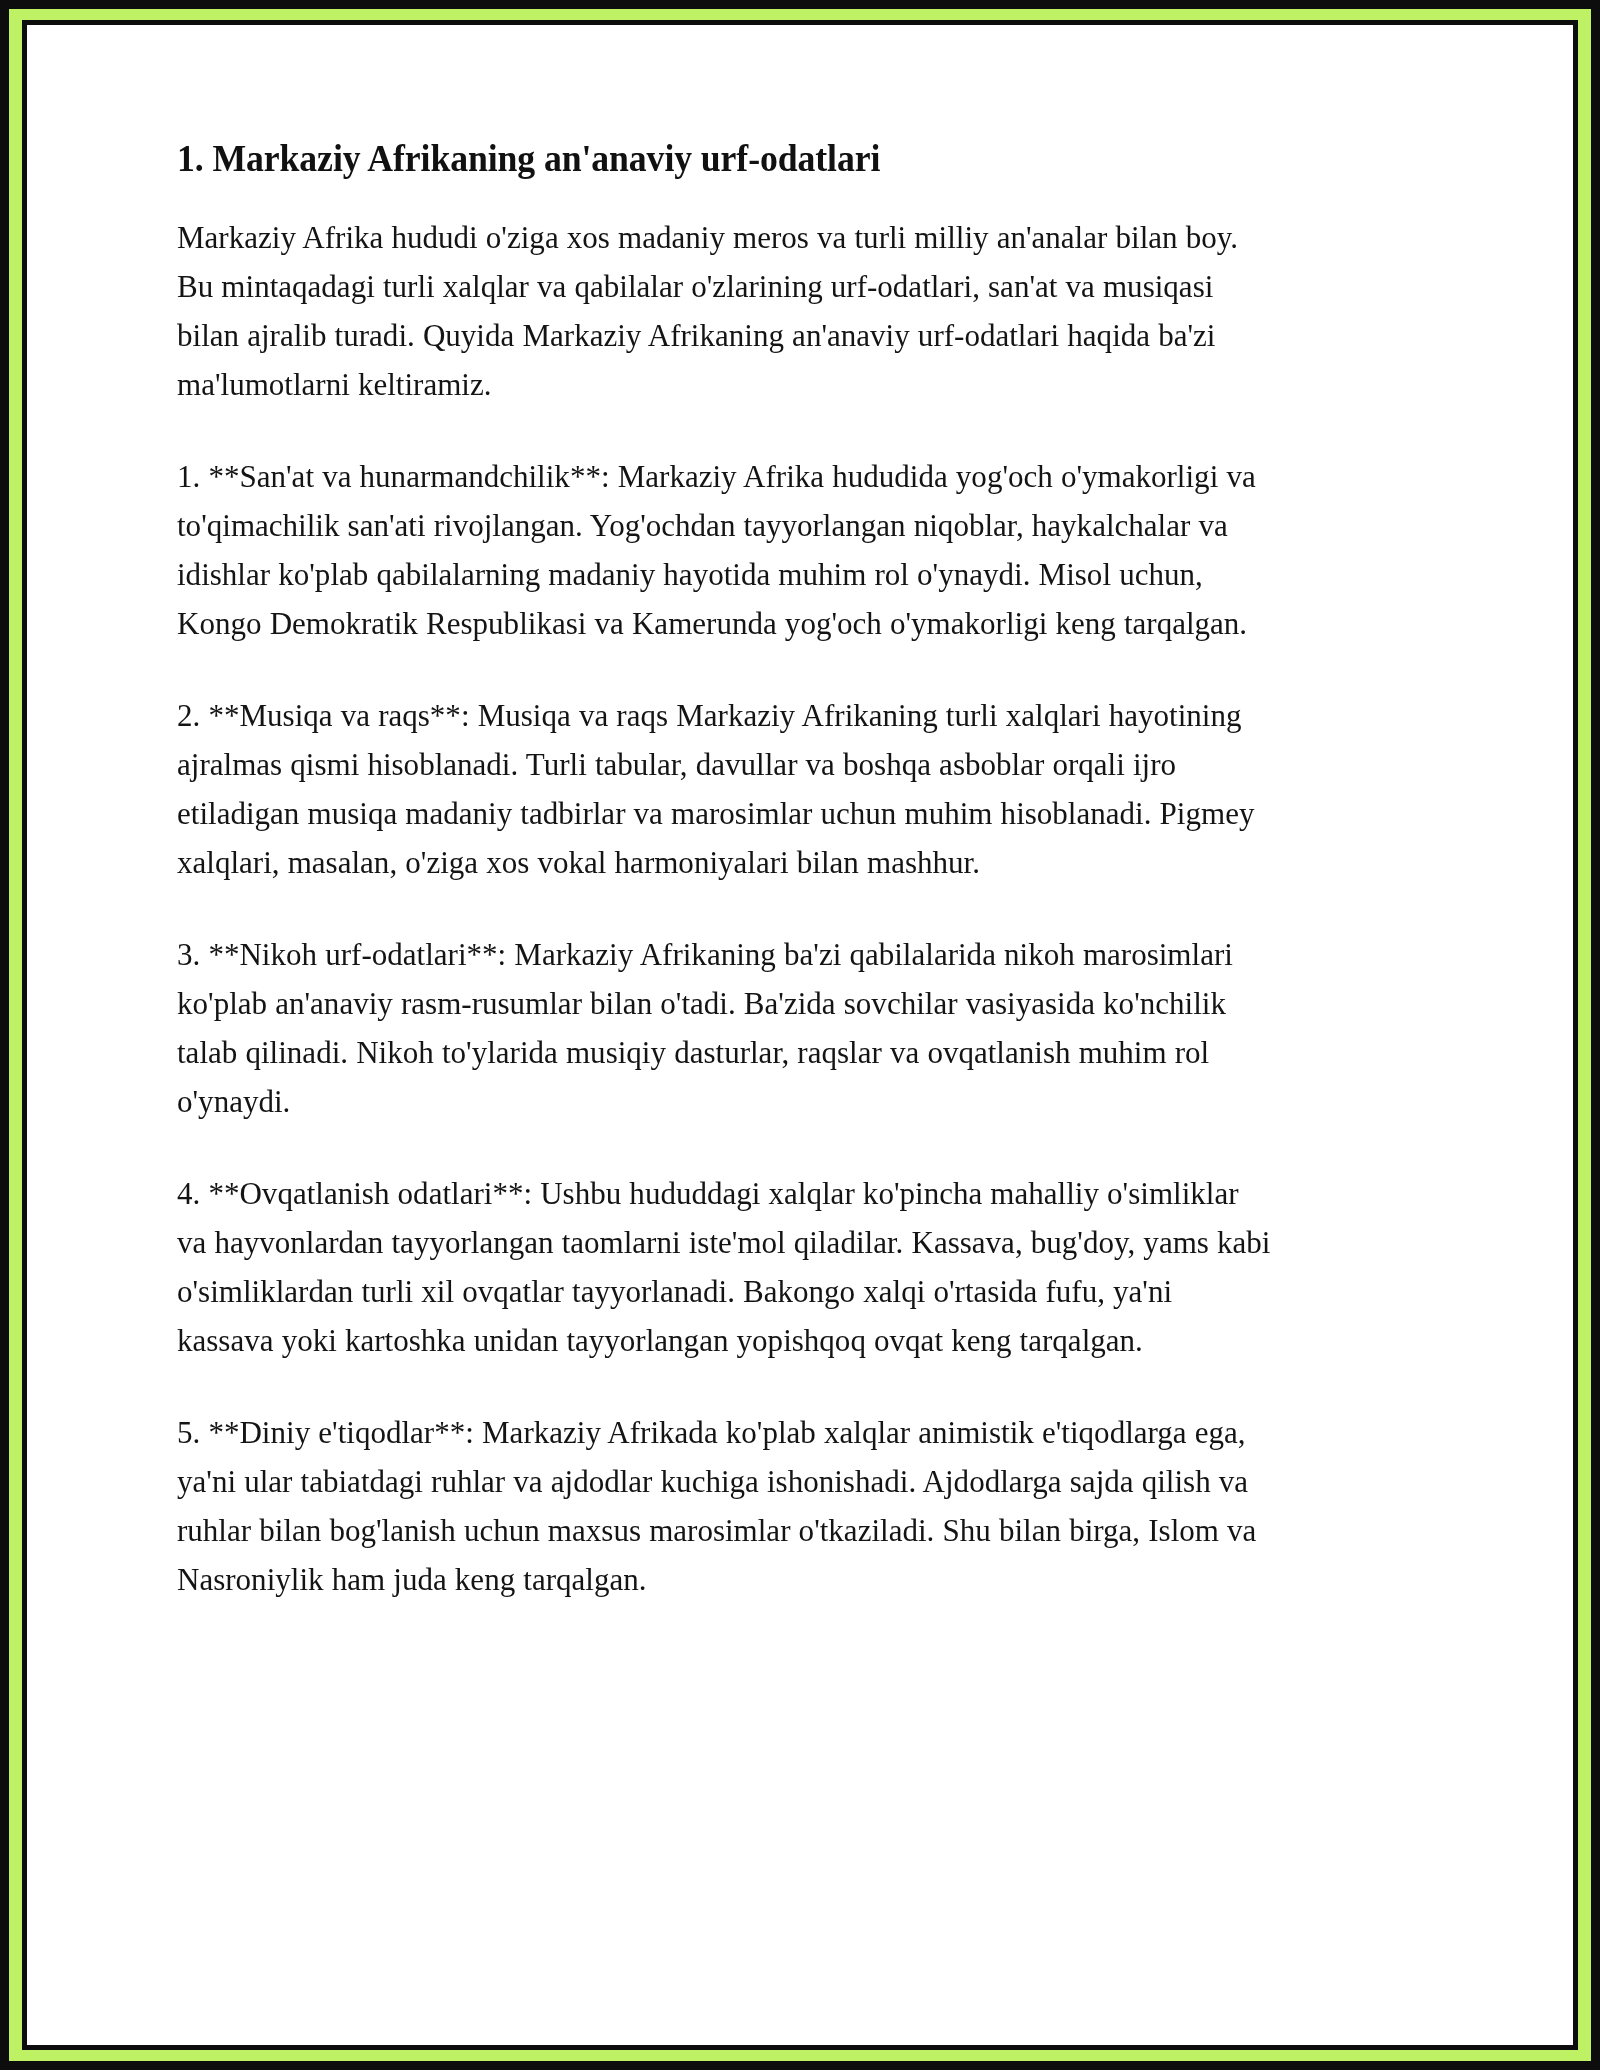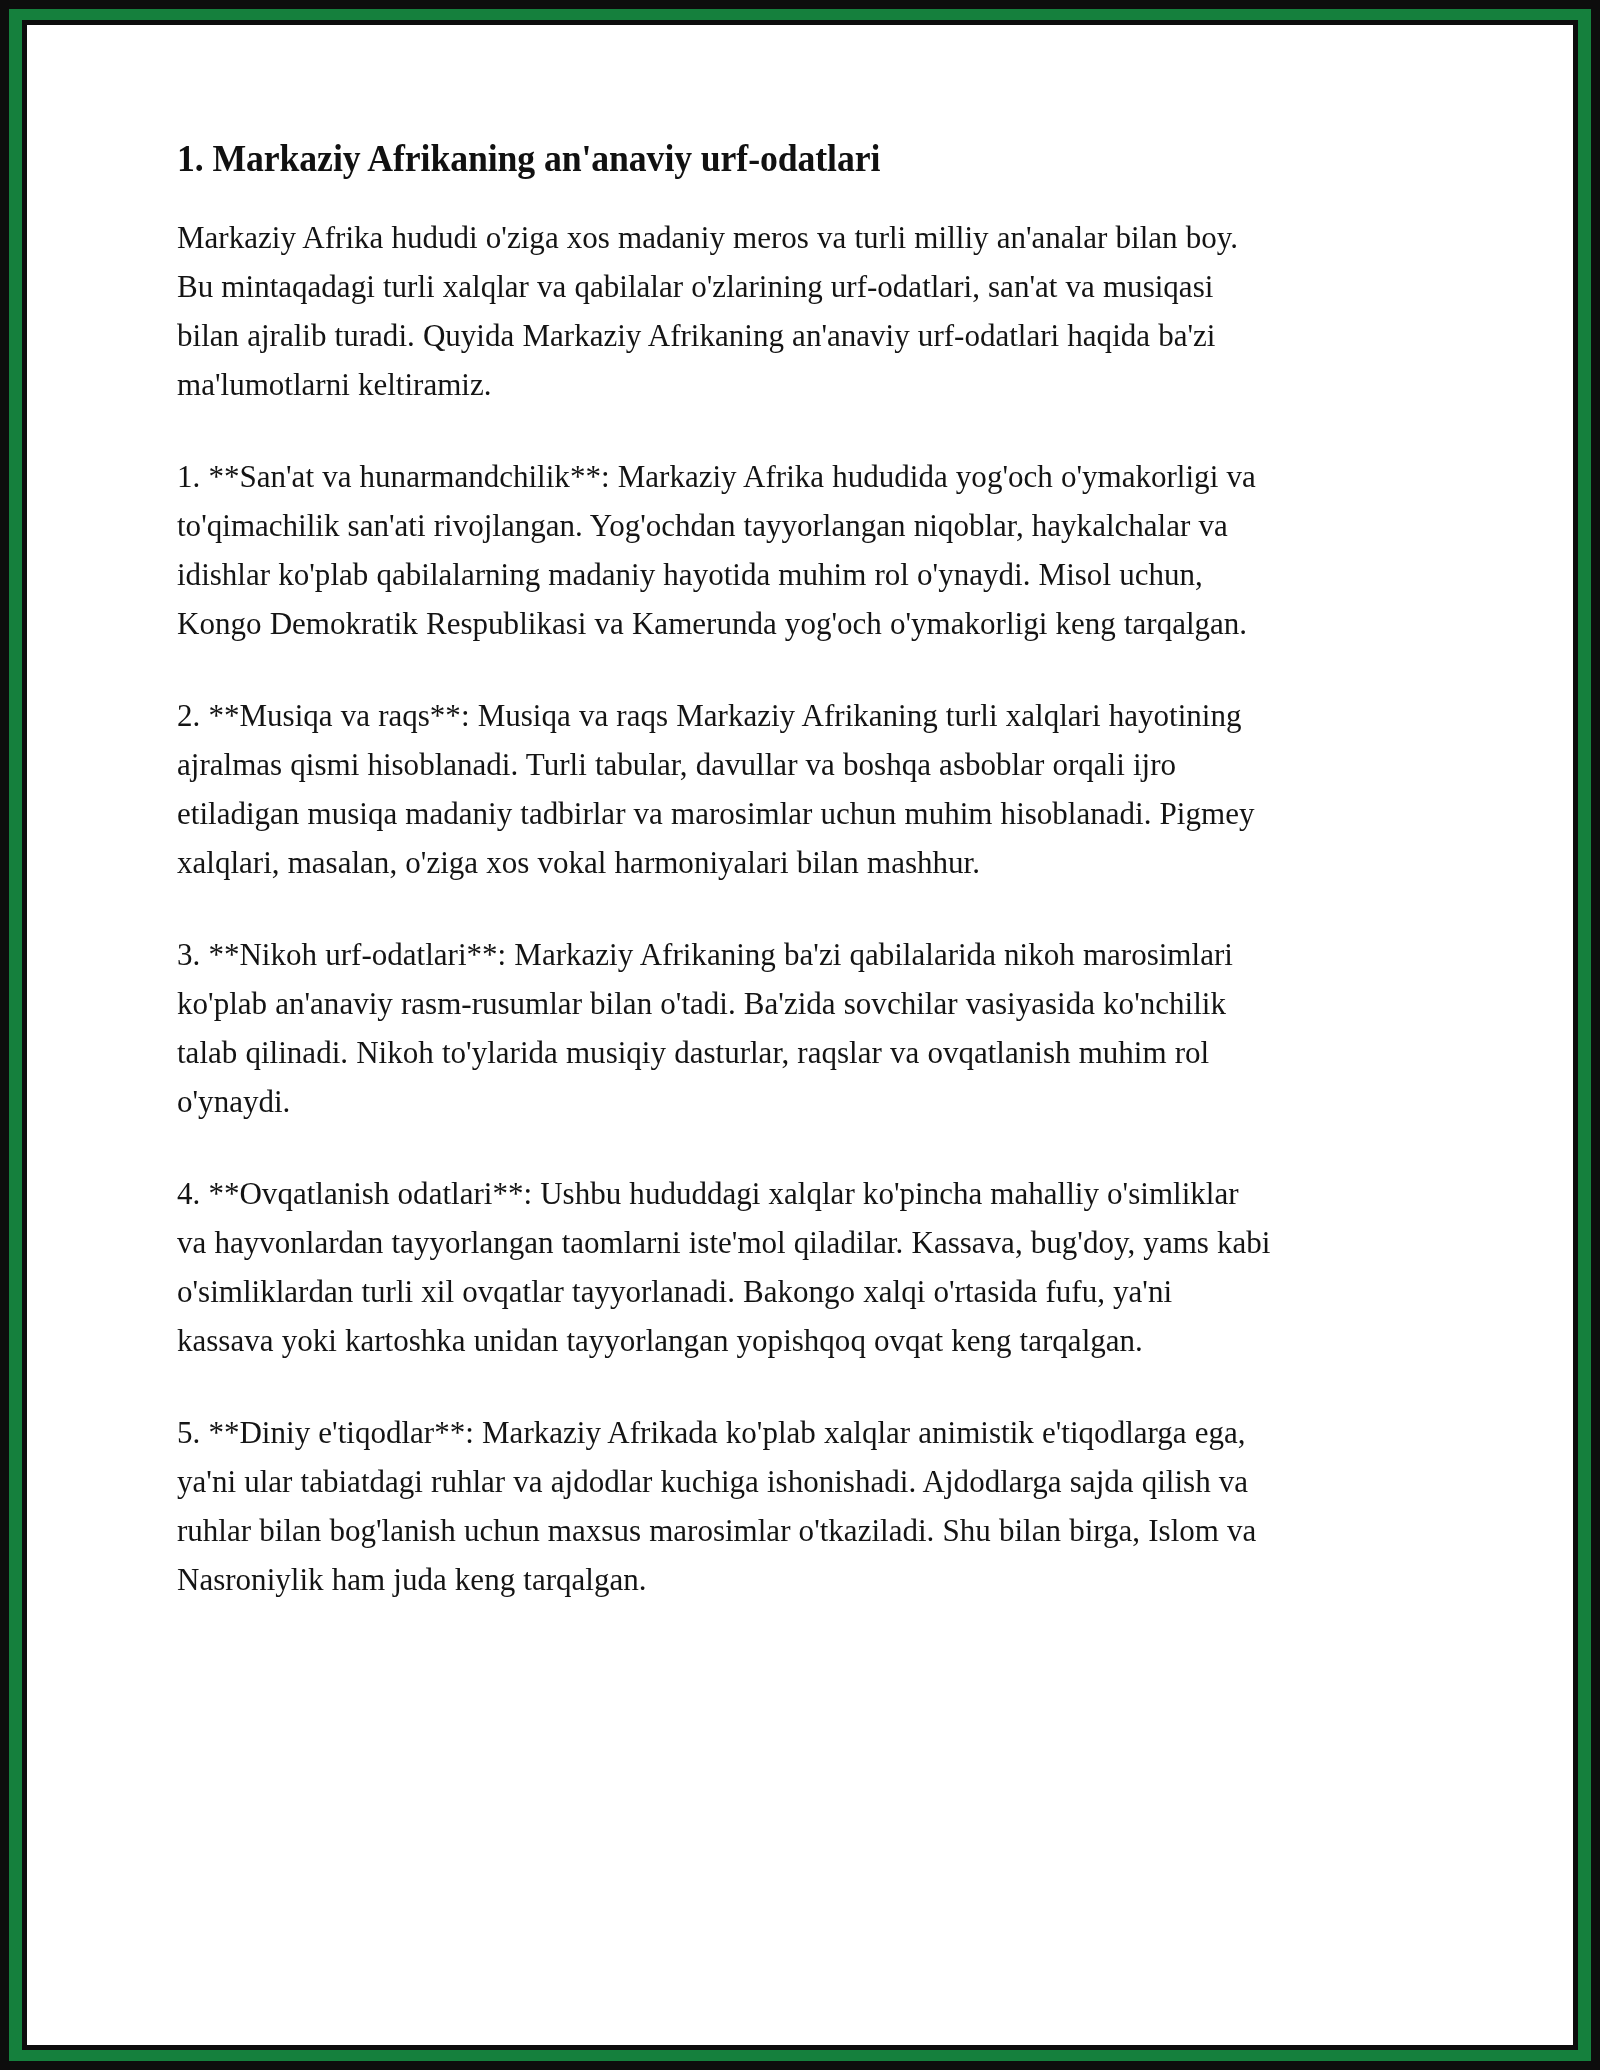--- a/index.html
+++ b/index.html
@@ -5,21 +5,21 @@
   html, body {
     margin: 0;
     padding: 0;
     background: #ffffff;
   }
 
   .page {
     position: relative;
     width: 1600px;
     height: 2070px;
-    background: #15803d;
+    background: #bef264;
     box-sizing: border-box;
     overflow: hidden;
   }
 
   
   .frame-outer {
     position: absolute;
     left: 0;
     top: 0;
     width: 1600px;

